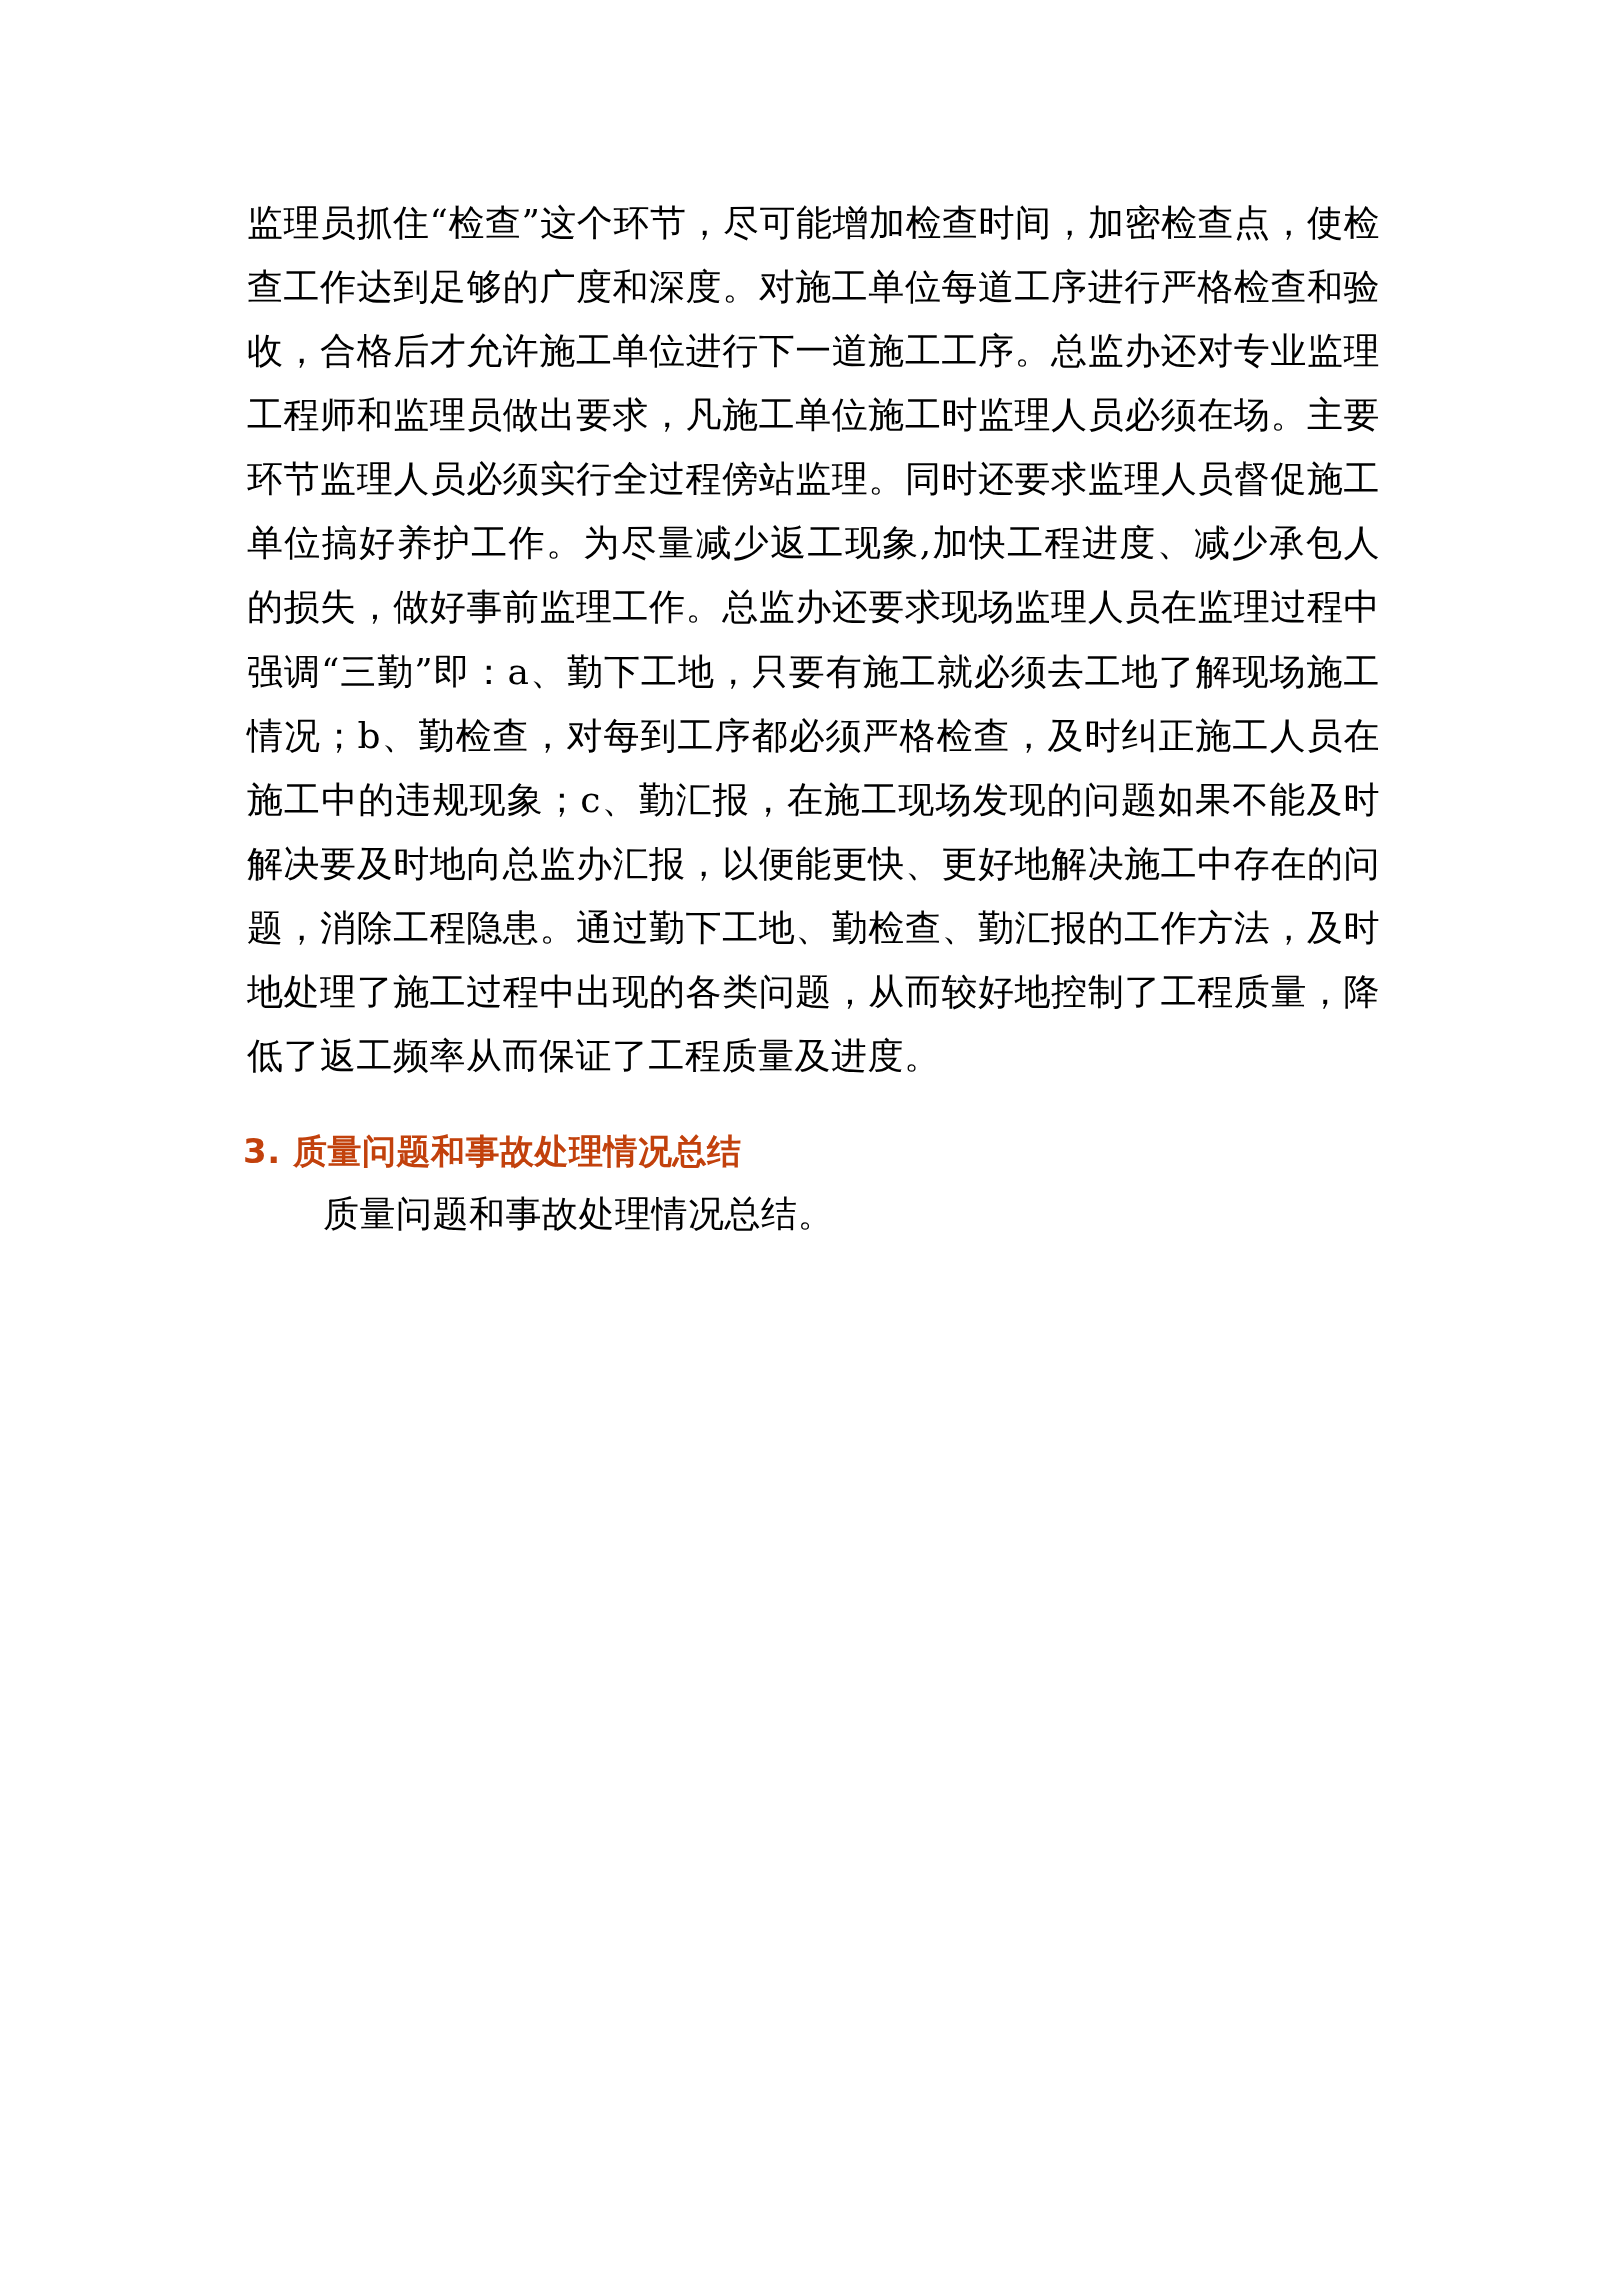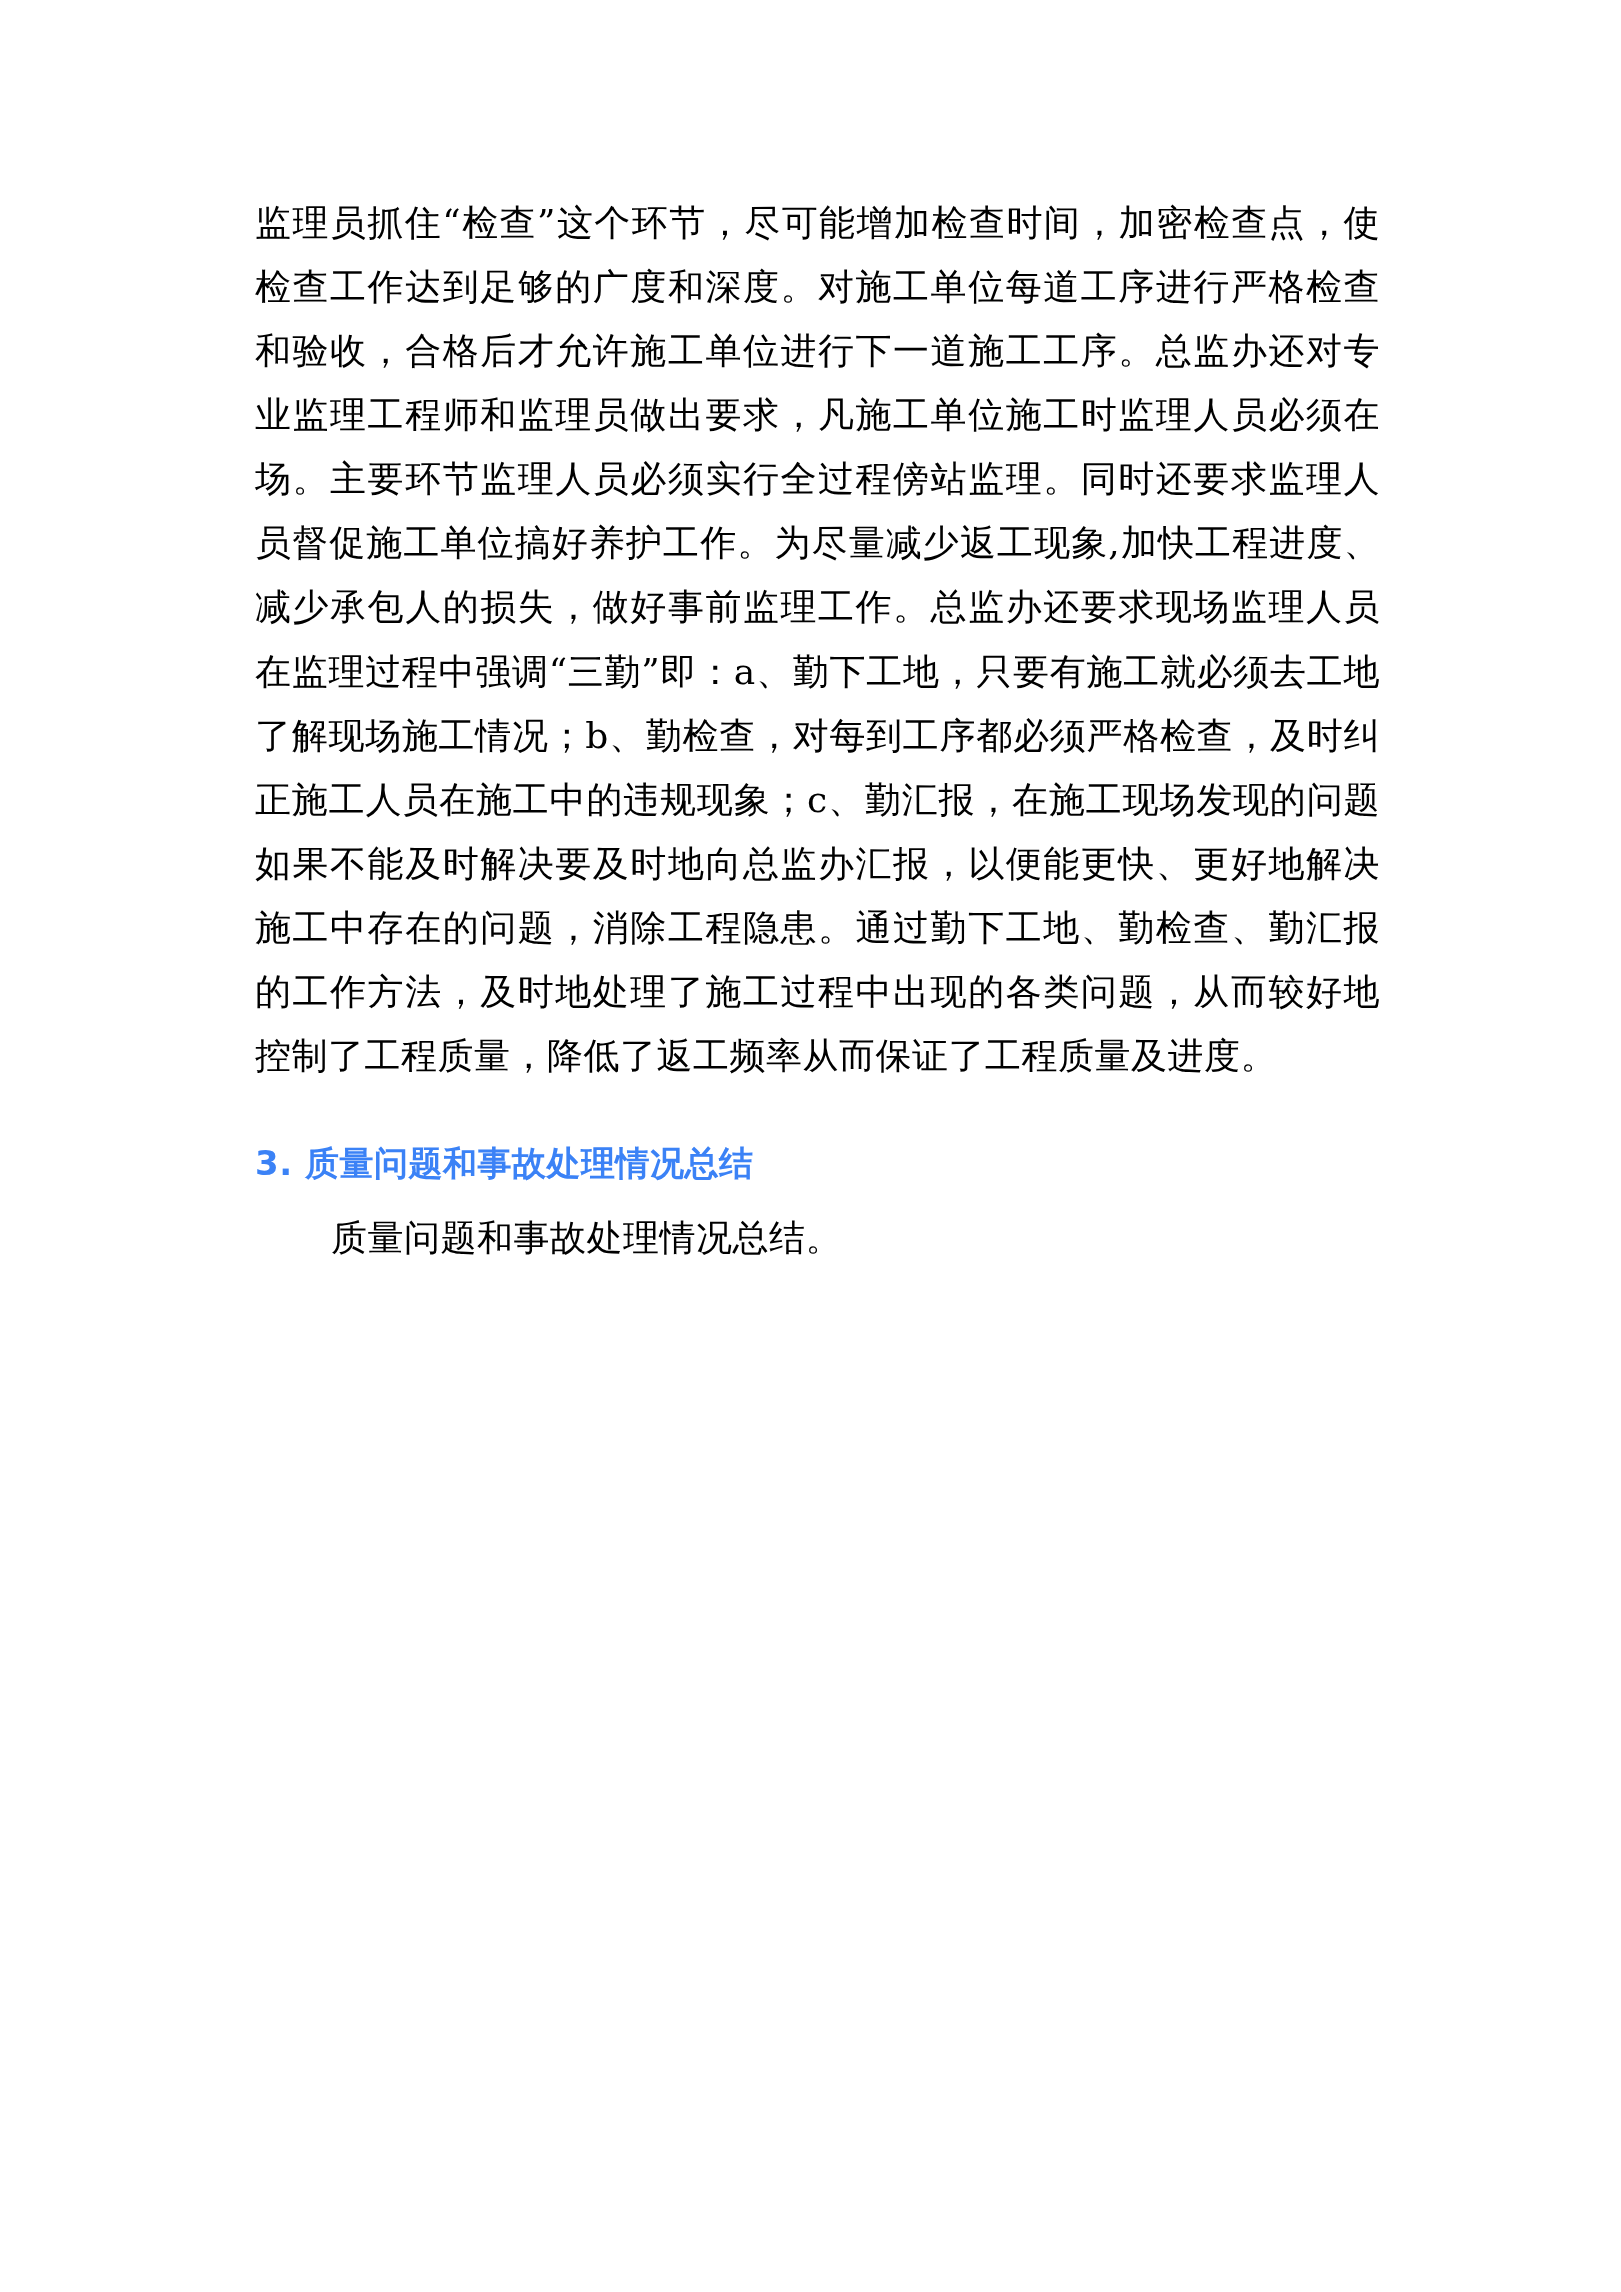--- a/index.html
+++ b/index.html
@@ -22,33 +22,33 @@
     top: 191px;
     width: 1137px;
   }
   .para {
     font-family: "DejaVu Serif", "Liberation Serif", serif;
     font-size: 36px;
     line-height: 1.78;
     color: #000000;
     text-align: justify;
     text-justify: inter-ideograph;
-    margin: 0 0 0 12px;
+    margin: 0 0 0 4px;
     letter-spacing: 0.5px;
   }
   .para.indent {
     text-indent: 76px;
   }
   .heading {
     font-family: "DejaVu Sans", "Liberation Sans", sans-serif;
     font-size: 34px;
     font-weight: bold;
-    color: #3b82f6;
+    color: #c2410c;
     line-height: 1.78;
-    margin: 12px;
+    margin: 0;
     letter-spacing: 0.5px;
   }
   .spacer-sm { height: 13.7px; }
   .spacer-md { height: 19.6px; }
 </style>
 </head>
 <body>
 
 <div class="page">
   <div class="content">

